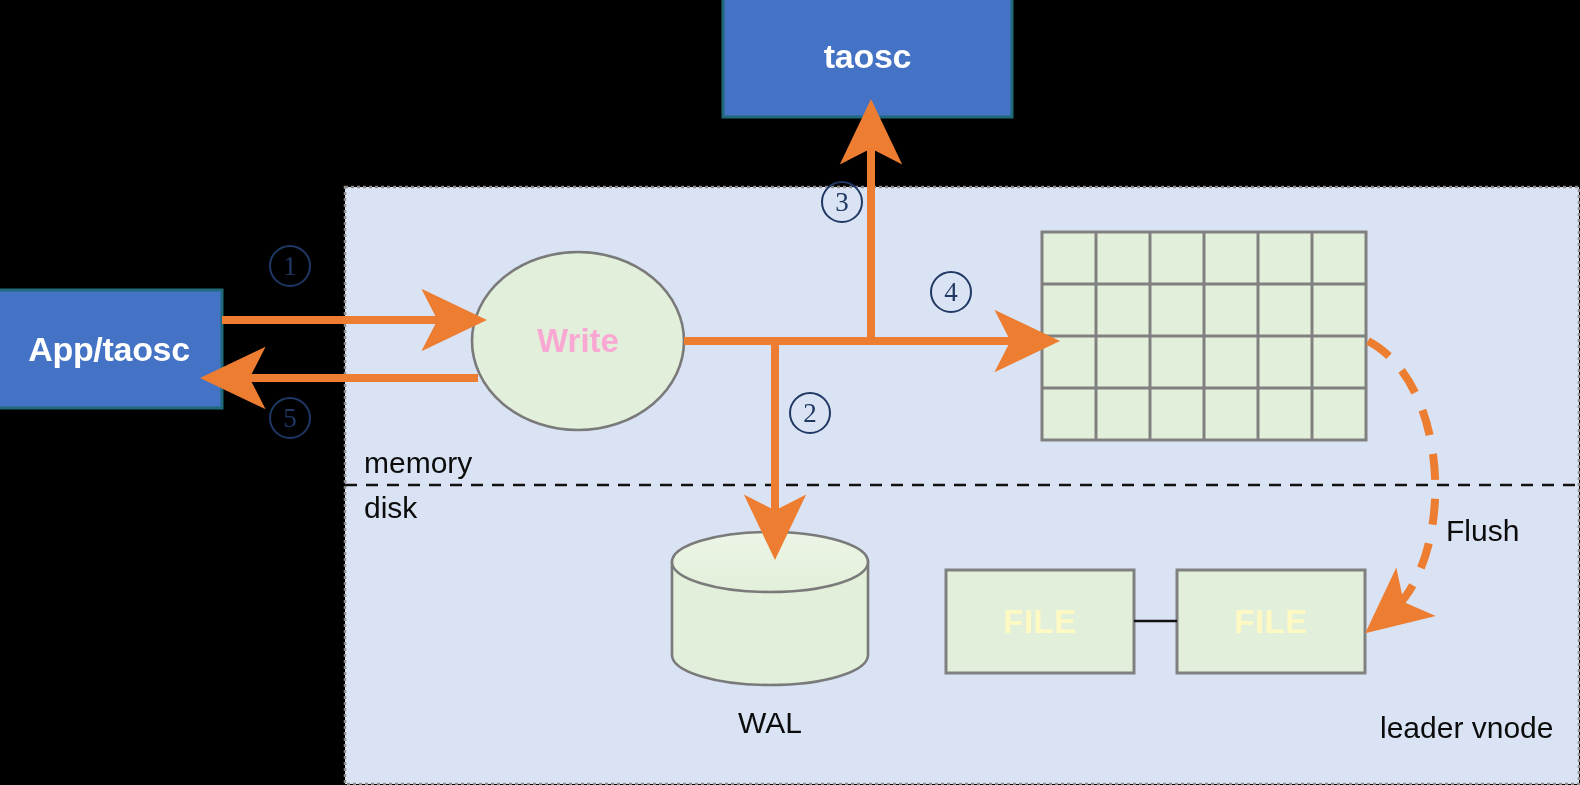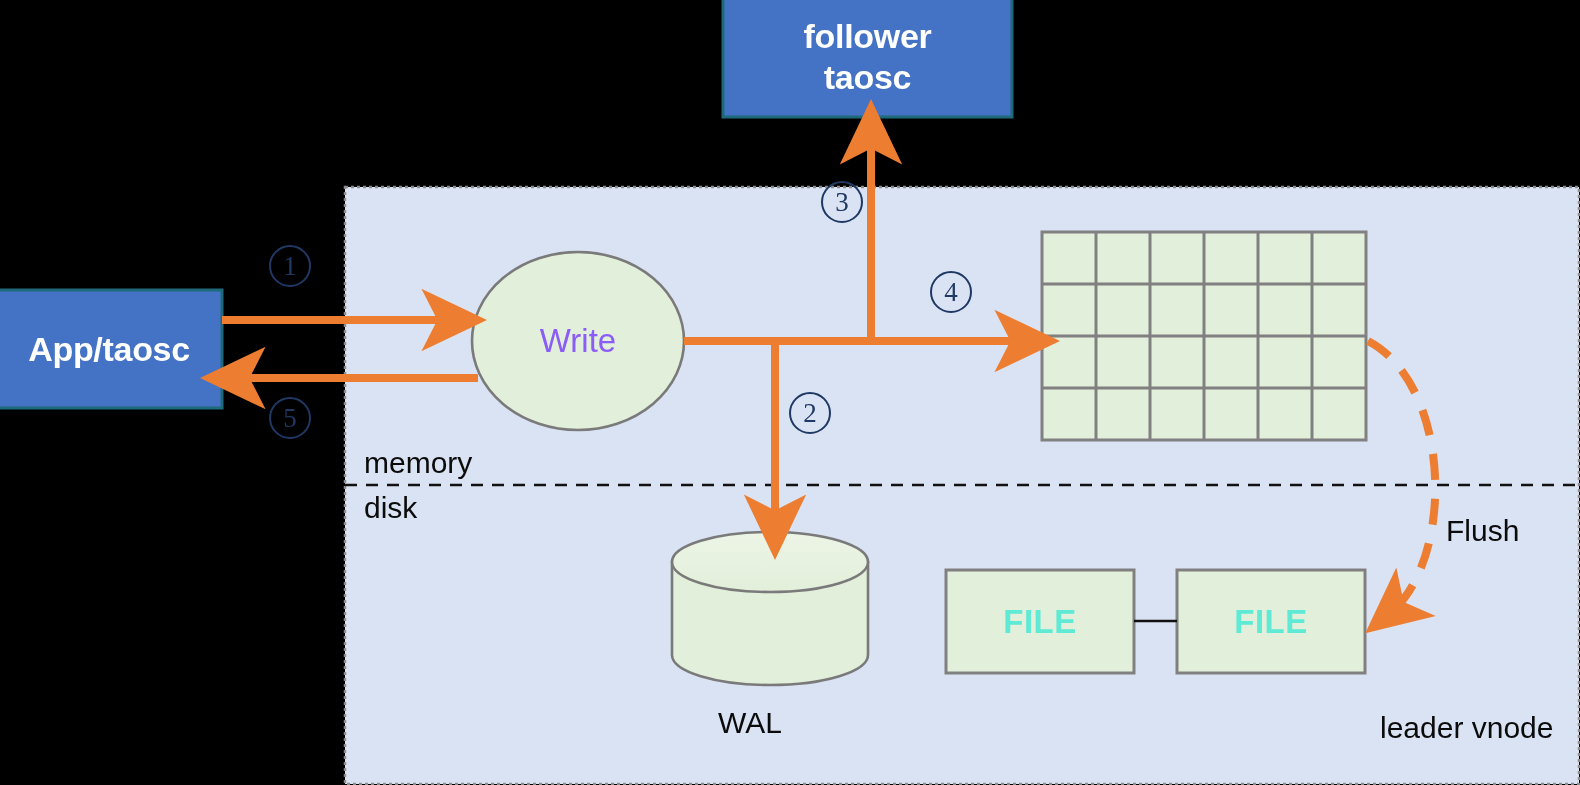--- a/index.html
+++ b/index.html
@@ -31,26 +31,26 @@
     pointer-events: none;
   }
   .blue-box-label {
     color: #ffffff;
     font-weight: bold;
     font-size: 34px;
     line-height: 1.18;
     letter-spacing: -0.3px;
   }
   .write-label {
-    color: #8b5cf6;
-    font-weight: normal;
+    color: #f9a8d4;
+    font-weight: bold;
     font-size: 33px;
   }
   .file-label {
-    color: #5eead4;
+    color: #fef9c3;
     font-weight: bold;
     font-size: 33px;
     letter-spacing: 0.5px;
   }
   .plain-label {
     color: #0b0b0b;
     font-size: 30px;
     font-weight: normal;
     text-align: center;
   }
@@ -129,31 +129,30 @@
     <line x1="775" y1="341" x2="775" y2="528" stroke="#ED7D31" stroke-width="8" marker-end="url(#arrow-orange)"></line>
 
     <line x1="871" y1="341" x2="871" y2="131" stroke="#ED7D31" stroke-width="8" marker-end="url(#arrow-orange)"></line>
 
     <path d="M1368,341 C1452,385 1455,560 1390,613" fill="none" stroke="#ED7D31" stroke-width="8" stroke-dasharray="26 19" marker-end="url(#arrow-orange-dash)"></path>
   </svg>
 
   <div class="node-text blue-box-label" style="left:-4px; top:290px; width:226px; height:118px;">App/taosc</div>
 
   <div class="node-text blue-box-label" style="left:723px; top:-4px; width:289px; height:121px; flex-direction:column;">
-    <span>follower</span>
     <span>taosc</span>
   </div>
 
   <div class="node-text write-label" style="left:472px; top:252px; width:212px; height:178px;">Write</div>
 
   <div class="node-text file-label" style="left:946px; top:570px; width:188px; height:103px;">FILE</div>
 
   <div class="node-text file-label" style="left:1177px; top:570px; width:188px; height:103px;">FILE</div>
 
-  <div class="node-text plain-label" style="left:652px; top:703px; width:196px; height:40px;">WAL</div>
+  <div class="node-text plain-label" style="left:672px; top:703px; width:196px; height:40px;">WAL</div>
 
   <div class="node-text plain-label" style="left:364px; top:443px; width:200px; height:40px; justify-content:flex-start;">memory</div>
 
   <div class="node-text plain-label" style="left:364px; top:488px; width:200px; height:40px; justify-content:flex-start;">disk</div>
 
   <div class="node-text plain-label" style="left:1446px; top:511px; width:140px; height:40px; justify-content:flex-start;">Flush</div>
 
   <div class="node-text plain-label" style="left:1380px; top:708px; width:232px; height:40px; justify-content:flex-start;">leader vnode</div>
 
   <div class="circ-num" style="left:269px; top:245px;">1</div>

